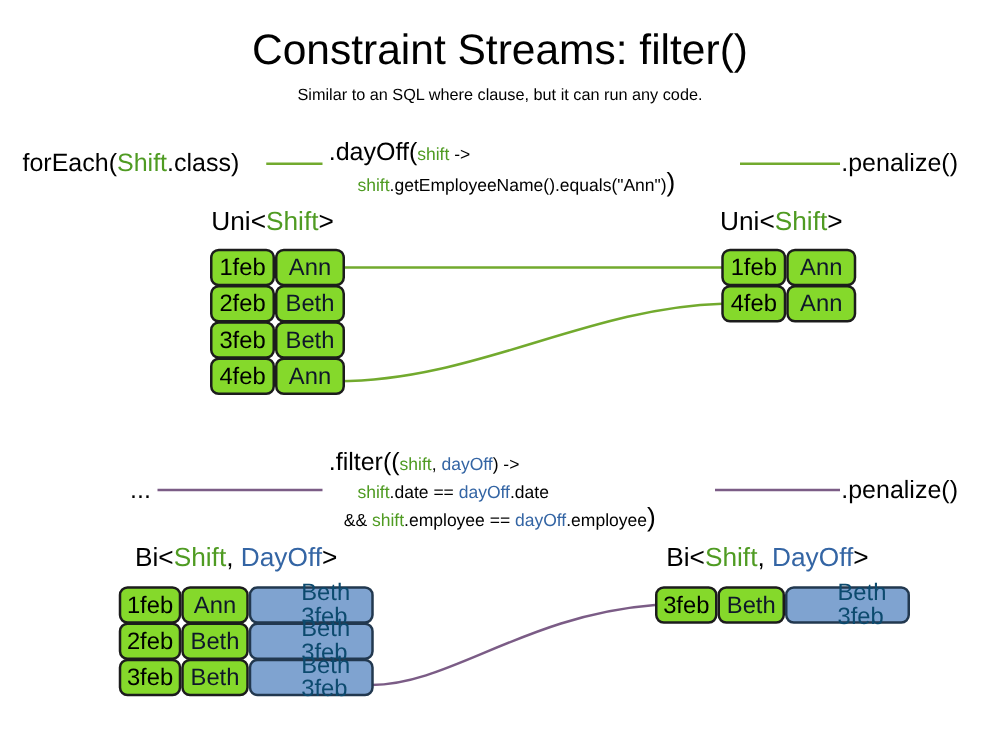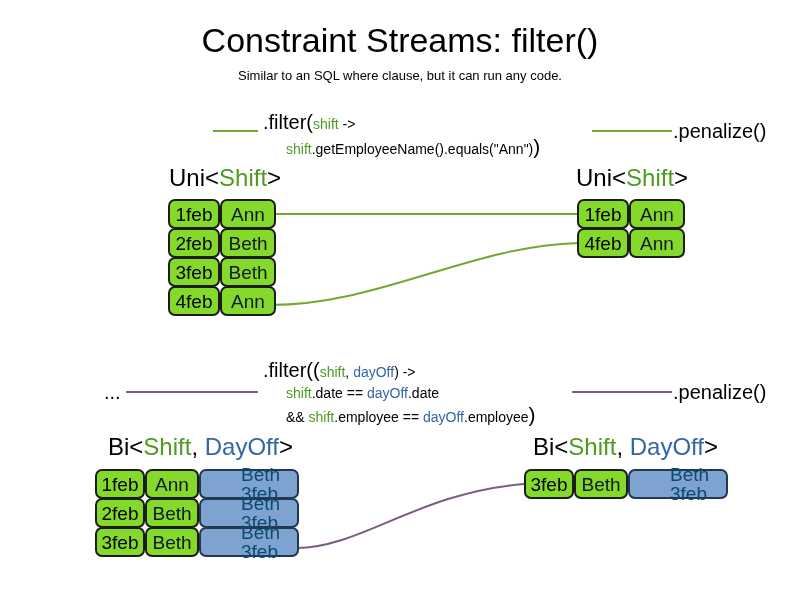--- a/index.html
+++ b/index.html
@@ -65,21 +65,21 @@
     left: 0; top: 0;
     width: 800px;
     height: 600px;
     pointer-events: none;
   }
 
   
   .stream-label {
     position: absolute;
     white-space: nowrap;
-    font-size: 24px;
+    font-size: 21px;
     line-height: 22px;
     color: #000;
   }
 
   
   .tuple-table {
     position: absolute;
   }
   .tuple-row {
     position: relative;
@@ -145,23 +145,26 @@
 
     <path d="M 270 305 C 380 305, 470 246, 578 243" stroke="#72AA2E" stroke-width="2" fill="none"></path>
 
     <line x1="126" y1="392" x2="258" y2="392" stroke="#7B5C86" stroke-width="2"></line>
 
     <line x1="572" y1="392" x2="672" y2="392" stroke="#7B5C86" stroke-width="2"></line>
 
     <path d="M 297 548 C 360 548, 420 492, 524 484" stroke="#7B5C86" stroke-width="2" fill="none"></path>
   </svg>
 
+  <div class="code big" style="left:18px; top:119px;">
+    <span>forEach(</span><span class="sym-shift">Shift</span><span>.class)</span>
+  </div>
 
   <div class="code big" style="left:263px; top:110px;">
-    <span>.filter(</span><span class="small sym-shift">shift</span><span class="small"> -&gt;</span>
+    <span>.dayOff(</span><span class="small sym-shift">shift</span><span class="small"> -&gt;</span>
   </div>
 
   <div class="code small" style="left:286px; top:138px;">
     <span class="sym-shift">shift</span><span>.getEmployeeName().equals("Ann")</span><span class="paren-big">)</span>
   </div>
 
   <div class="code big" style="left:673px; top:119px;">.penalize()</div>
 
   <div class="stream-label" style="left:169px; top:167px;">
     <span>Uni&lt;</span><span class="sym-shift">Shift</span><span>&gt;</span>
@@ -234,21 +237,21 @@
   <div class="ellipsis" style="left:104px; top:380px;">...</div>
 
   <div class="code small" style="left:286px; top:384px;">
     <span class="sym-shift">shift</span><span>.date == </span><span class="sym-dayoff">dayOff</span><span>.date</span>
   </div>
 
   <div class="code big" style="left:263px; top:358px;">
     <span>.filter((</span><span class="small sym-shift">shift</span><span class="small">, </span><span class="small sym-dayoff">dayOff</span><span class="small">) -&gt;</span>
   </div>
 
-  <div class="code small" style="left:286px; top:406px;">
+  <div class="code small" style="left:275px; top:406px;">
     <span>&amp;&amp; </span><span class="sym-shift">shift</span><span>.employee == </span><span class="sym-dayoff">dayOff</span><span>.employee</span><span class="paren-big">)</span>
   </div>
 
   <div class="code big" style="left:673px; top:380px;">.penalize()</div>
 
   <div class="stream-label" style="left:108px; top:436px;">
     <span>Bi&lt;</span><span class="sym-shift">Shift</span><span>, </span><span class="sym-dayoff">DayOff</span><span>&gt;</span>
   </div>
 
   <div class="stream-label" style="left:533px; top:436px;">

